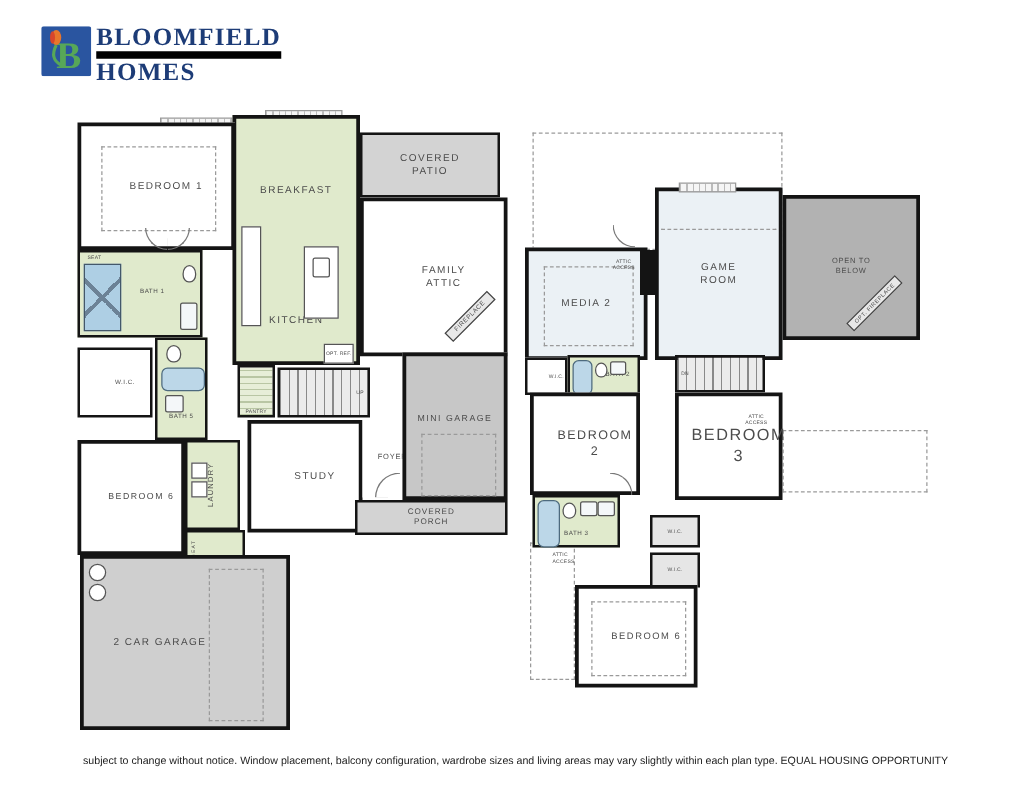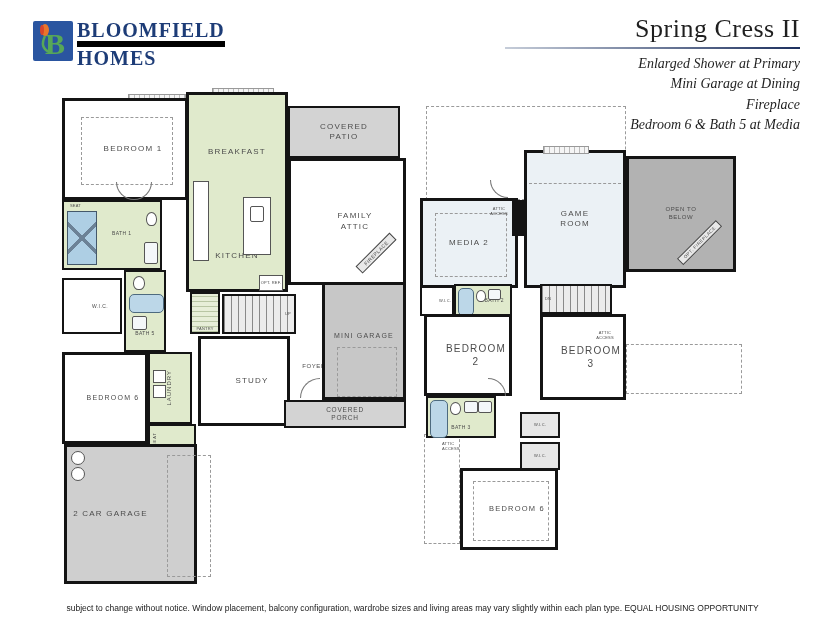--- a/index.html
+++ b/index.html
@@ -61,28 +61,20 @@
     <text x="22" y="33" font-family="Liberation Serif, serif" font-size="30" font-weight="bold" fill="#57a758" text-anchor="middle">B</text>
     <path d="M12 15 C 8 23, 10 28, 16 31" stroke="#57a758" stroke-width="2.5" fill="none"></path>
     <ellipse cx="12" cy="9" rx="4" ry="6" fill="#e8762b"></ellipse>
     <ellipse cx="9" cy="9" rx="2" ry="5" fill="#d8452b"></ellipse>
   </svg>
   <div class="brand">
     <div class="l1">BLOOMFIELD</div>
     <div class="l2">HOMES</div>
   </div>
 
-  <div class="titleblock">
-    <div class="title">Spring Cress II</div>
-    <div class="rule"></div>
-    <div class="opt">Enlarged Shower at Primary</div>
-    <div class="opt">Mini Garage at Dining</div>
-    <div class="opt">Fireplace</div>
-    <div class="opt">Bedroom 6 &amp; Bath 5 at Media</div>
-  </div>
 
   <div>
 
     <div class="bay" style="left:128px;top:94px;width:58px;height:9px"></div>
     <div class="bay" style="left:212px;top:88px;width:62px;height:9px"></div>
 
     <div class="room gray" style="left:288px;top:106px;width:112px;height:52px">
       <span class="lbl" style="max-width:62px">COVERED PATIO</span>
     </div>
 
@@ -162,21 +154,21 @@
 
     <div class="room gray2 thick" style="left:322px;top:282px;width:84px;height:118px;align-items:flex-start;padding-top:46px">
       <span class="lbl" style="font-size:7px;max-width:80px">MINI GARAGE</span>
       <div class="dash-in" style="left:12px;top:62px;width:60px;height:50px"></div>
     </div>
 
     <div class="room gray" style="left:284px;top:400px;width:122px;height:28px">
       <span class="lbl" style="font-size:6.5px;max-width:60px;letter-spacing:0.8px">COVERED PORCH</span>
     </div>
 
-    <div class="room thick" style="left:64px;top:444px;width:133px;height:140px;background:#cfcfcf">
+    <div class="room thick" style="left:64px;top:444px;width:168px;height:140px;background:#cfcfcf">
       <span class="lbl" style="margin-right:40px">2 CAR GARAGE</span>
       <div class="dash-in" style="left:100px;top:8px;width:44px;height:122px"></div>
       <div class="circle" style="left:4px;top:4px;width:14px;height:14px"></div>
       <div class="circle" style="left:4px;top:20px;width:14px;height:14px"></div>
     </div>
   </div>
 
   <div>
 
     <div class="dash" style="left:426px;top:106px;width:200px;height:94px"></div>
@@ -216,21 +208,21 @@
     <div class="room stairs" style="left:540px;top:284px;width:72px;height:30px;justify-content:flex-start;padding-left:3px">
       <span class="micro">DN</span>
     </div>
 
     <div class="room white thick" style="left:424px;top:314px;width:88px;height:82px">
       <span class="lbl" style="font-size:10px">BEDROOM 2</span>
     </div>
     <div class="arc" style="left:488px;top:378px;width:18px;height:18px;border-right-width:1px;border-top-width:1px;border-radius:0 100% 0 0"></div>
 
     <div class="room white thick" style="left:540px;top:314px;width:86px;height:86px">
-      <span class="lbl" style="font-size:10px">BEDROOM 3</span>
+      <span class="lbl" style="font-size:13px">BEDROOM 3</span>
       <span class="micro" style="position:absolute;right:6px;top:14px;max-width:24px">ATTIC ACCESS</span>
     </div>
 
     <div class="room green" style="left:426px;top:396px;width:70px;height:42px;align-items:flex-end;padding-bottom:6px">
       <div class="tub" style="left:2px;top:2px;width:16px;height:36px"></div>
       <div class="toilet" style="left:22px;top:4px;width:9px;height:11px"></div>
       <div class="sink" style="left:36px;top:3px;width:12px;height:10px"></div>
       <div class="sink" style="left:50px;top:3px;width:12px;height:10px"></div>
       <span class="lbl tiny" style="max-width:24px">BATH 3</span>
     </div>

